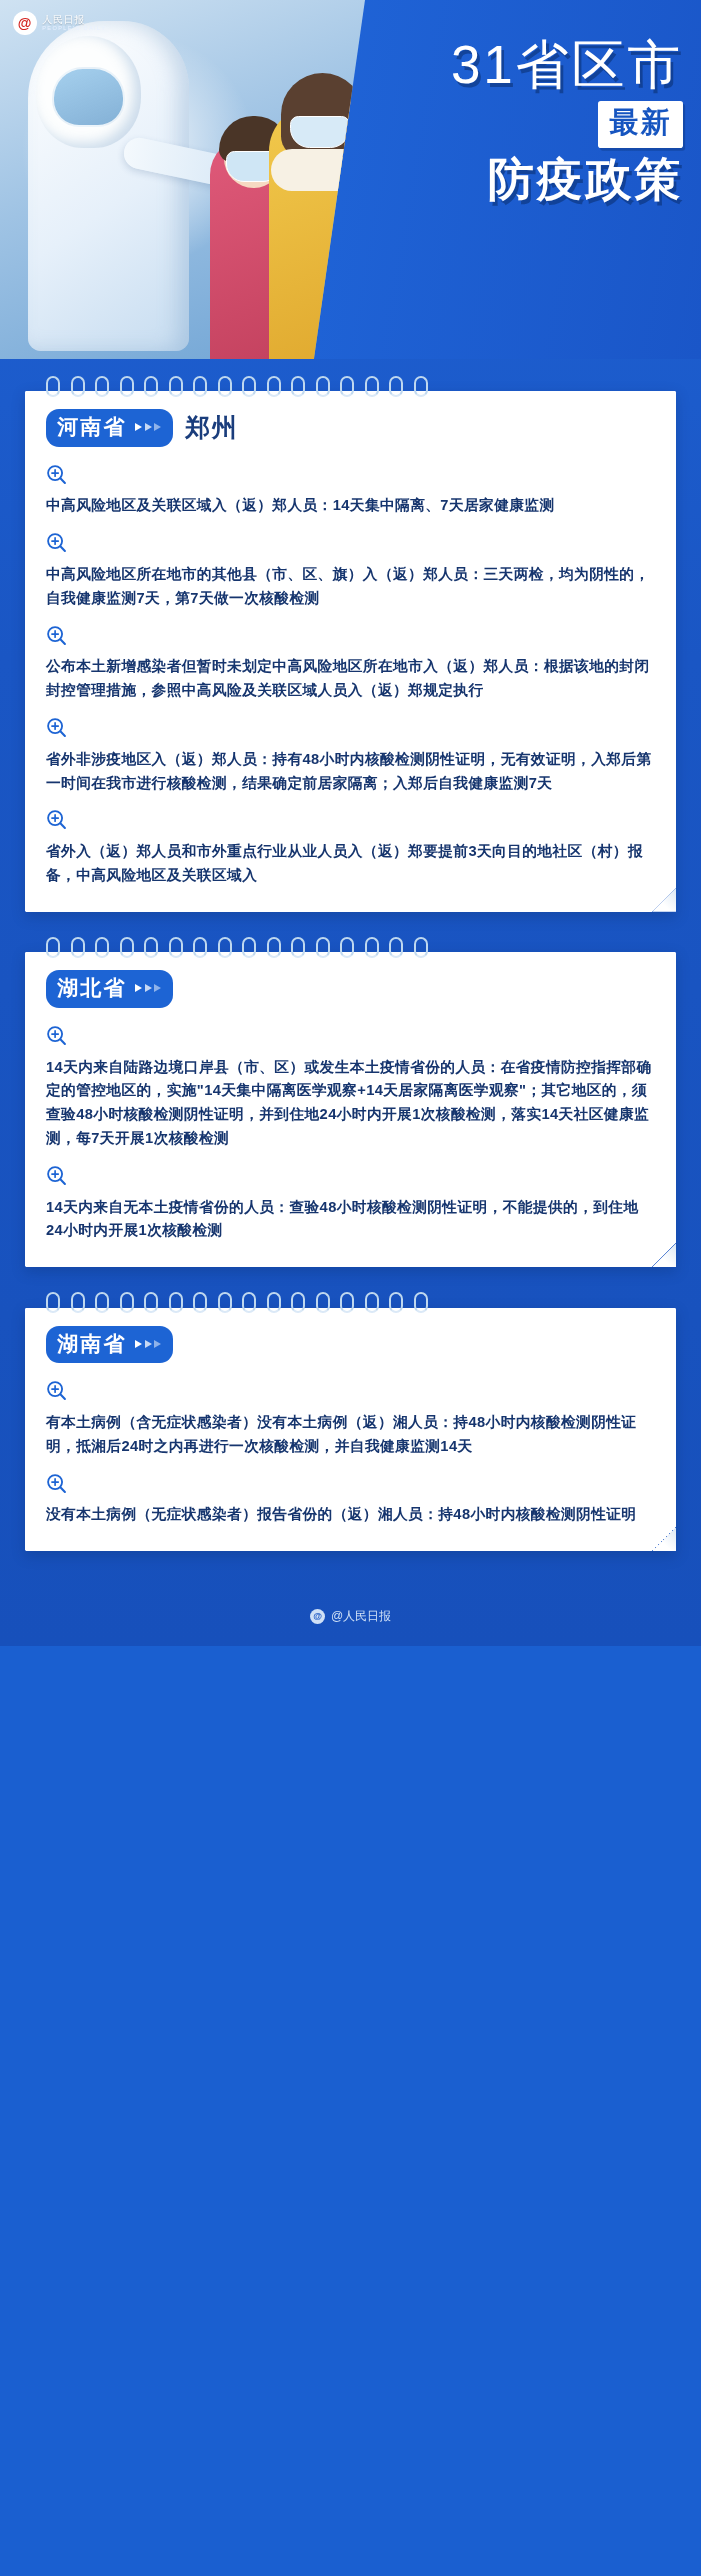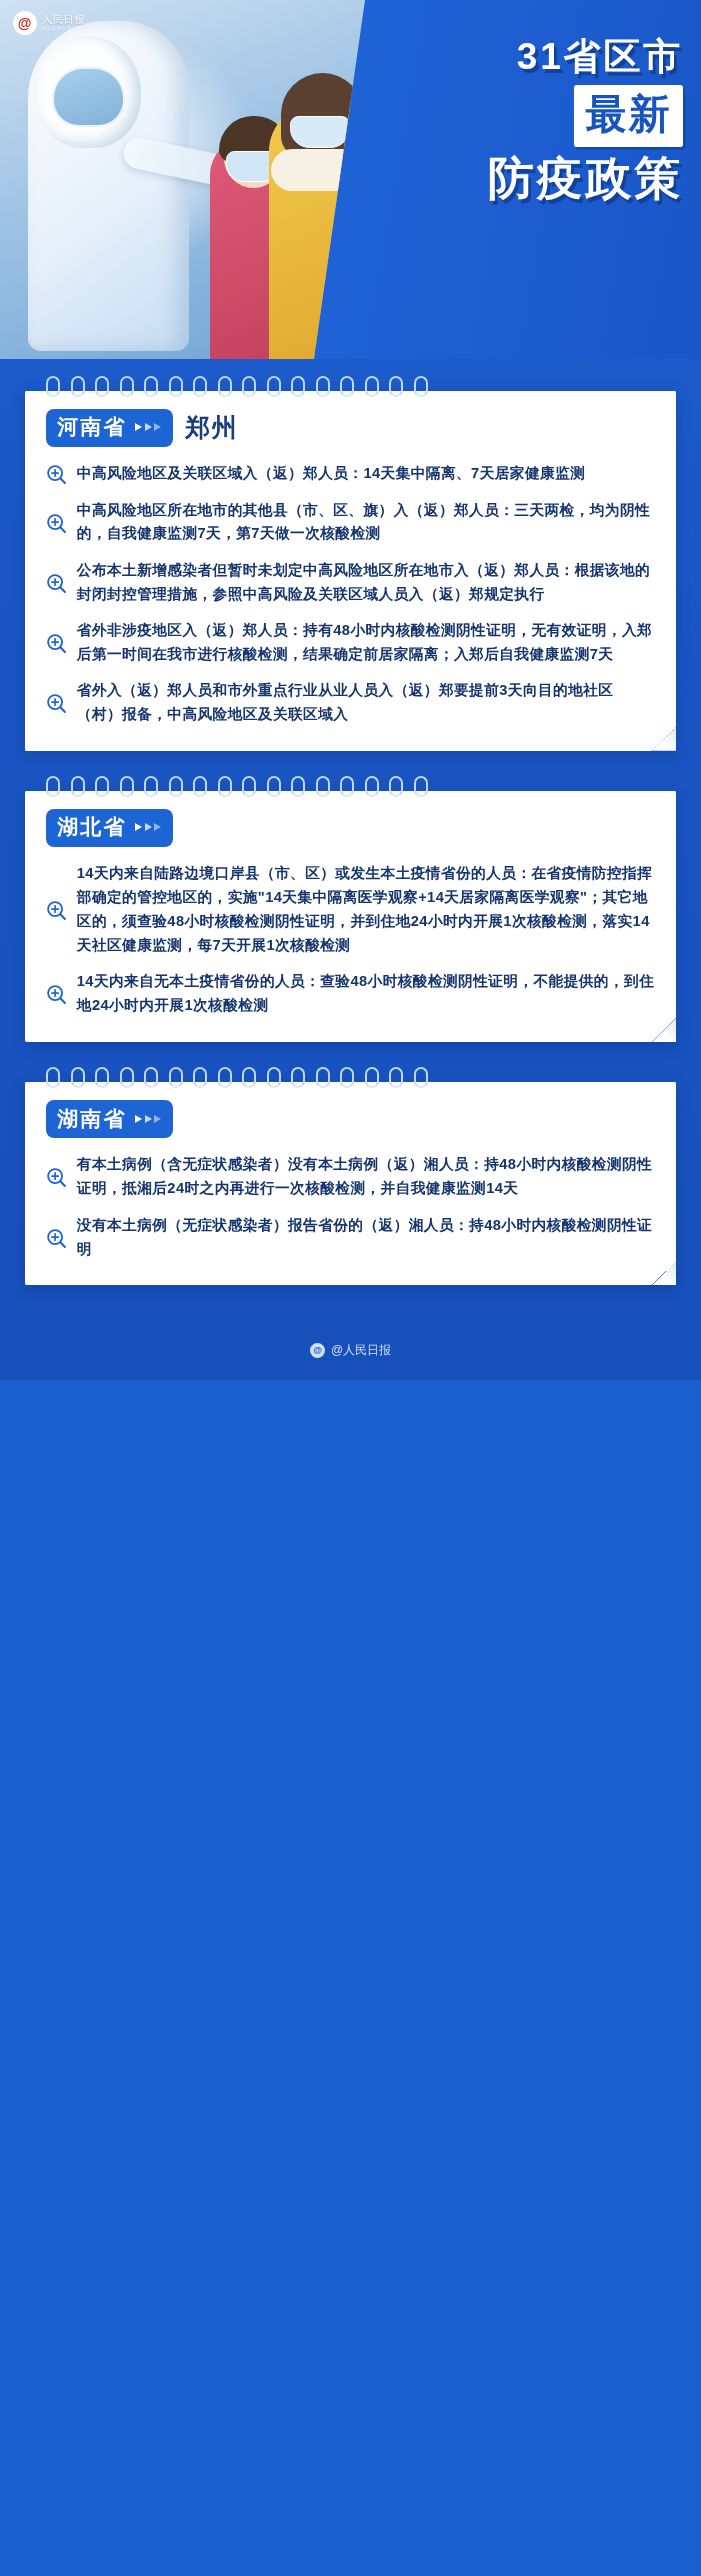--- a/index.html
+++ b/index.html
@@ -152,33 +152,33 @@
     color: #e8f0ff; font-size: 5.6px; letter-spacing: 1.4px;
   }
 
   .hero-title {
     position: absolute;
     right: 18px; top: 38px;
     text-align: right;
     z-index: 4;
   }
   .hero-line1 {
-    font-size: 37px; font-weight: bold; color: #ffffff;
+    font-size: 53px; font-weight: normal; color: #ffffff;
     letter-spacing: 2.8px; line-height: 1;
     text-shadow: 2.8px 3.5px 0 rgba(10,45,110,0.55);
   }
   .hero-badge-row {
     margin-top: 9.8px;
     display: flex; justify-content: flex-end;
   }
   .hero-badge {
     display: inline-block;
     background: #ffffff;
     color: #1655c0;
-    font-size: 41px; font-weight: bold;
+    font-size: 29px; font-weight: bold;
     letter-spacing: 2.1px;
     padding: 2.1px 11.2px 4.9px 11.2px;
     border-radius: 2.8px;
     box-shadow: 2.1px 2.8px 0 rgba(10,45,110,0.35);
   }
   .hero-line3 {
     margin-top: 8.4px;
     font-size: 46px; font-weight: bold; color: #ffffff;
     letter-spacing: 2.8px; line-height: 1;
     text-shadow: 2.8px 3.5px 0 rgba(10,45,110,0.55);
@@ -232,21 +232,21 @@
     display: flex; align-items: center; gap: 7px;
     margin-bottom: 15.4px;
   }
   .prov-tag {
     background: #1d64d4;
     color: #ffffff;
     font-size: 21px;
     font-weight: bold;
     letter-spacing: 2.1px;
     padding: 4.2px 11.2px 5.6px 11.2px;
-    border-radius: 8px;
+    border-radius: 13px;
     display: flex; align-items: center; gap: 8.4px;
   }
   .tri-group { display: flex; gap: 2.8px; align-items: center; }
   .tri {
     width: 0; height: 0;
     border-left: 7px solid #ffffff;
     border-top: 4.9px solid transparent;
     border-bottom: 4.9px solid transparent;
   }
   .tri.dim { border-left-color: rgba(255,255,255,0.75); }
@@ -254,21 +254,22 @@
   .city-name {
     font-size: 25px; font-weight: bold; color: #1a3d7c;
     letter-spacing: 1.4px;
     margin-left: 5.6px;
   }
 
   .item {
     display: flex;
     gap: 9.8px;
     margin-bottom: 12.6px;
-    align-items: center;
+    align-items: flex-start;
+    flex-direction: column;
   }
   .item:last-child { margin-bottom: 0; }
   .bullet-icon {
     flex: 0 0 auto;
     width: 21px; height: 21px;
     margin-top: 1.4px;
     position: relative;
   }
   .bullet-icon svg { display: block; }
   .item-text {

